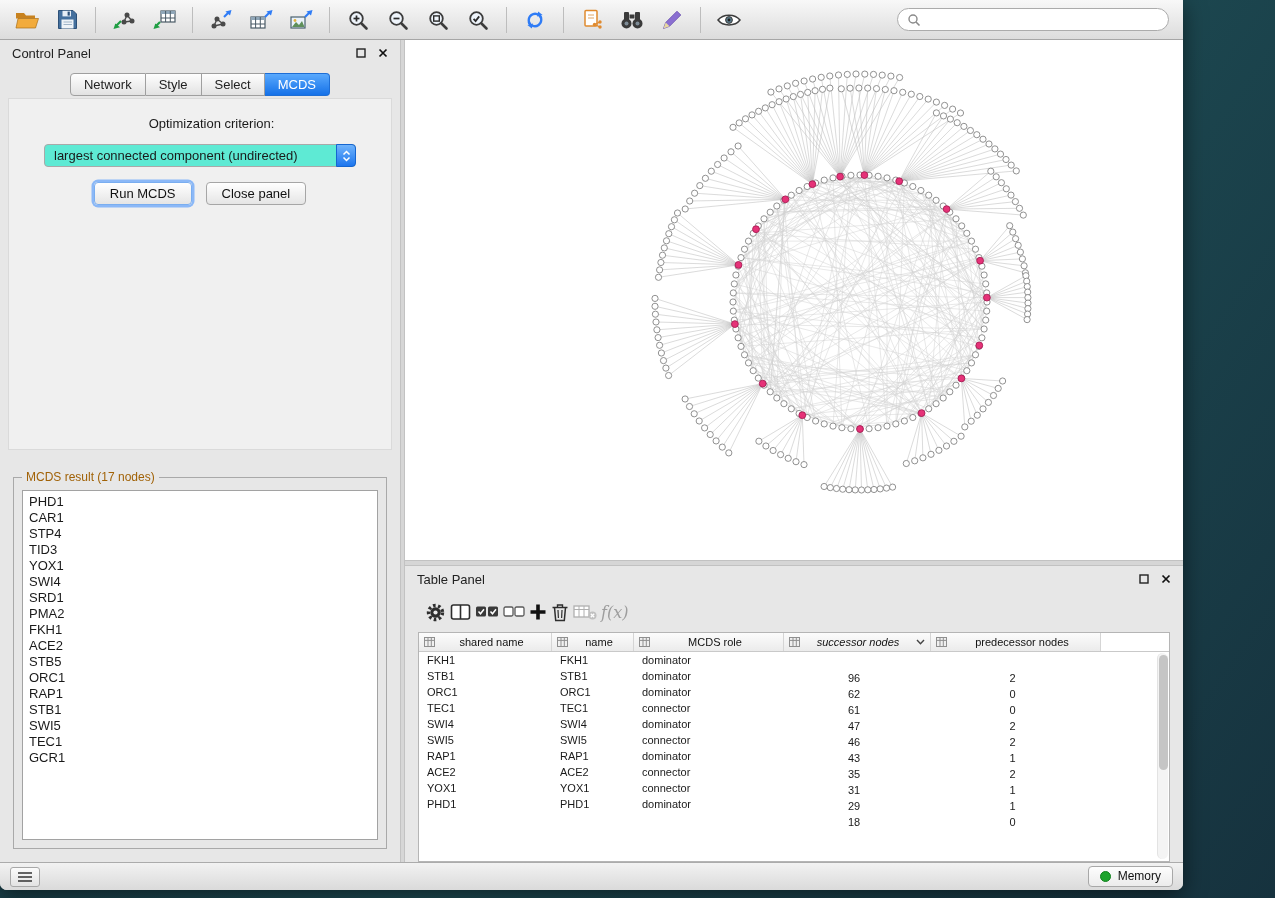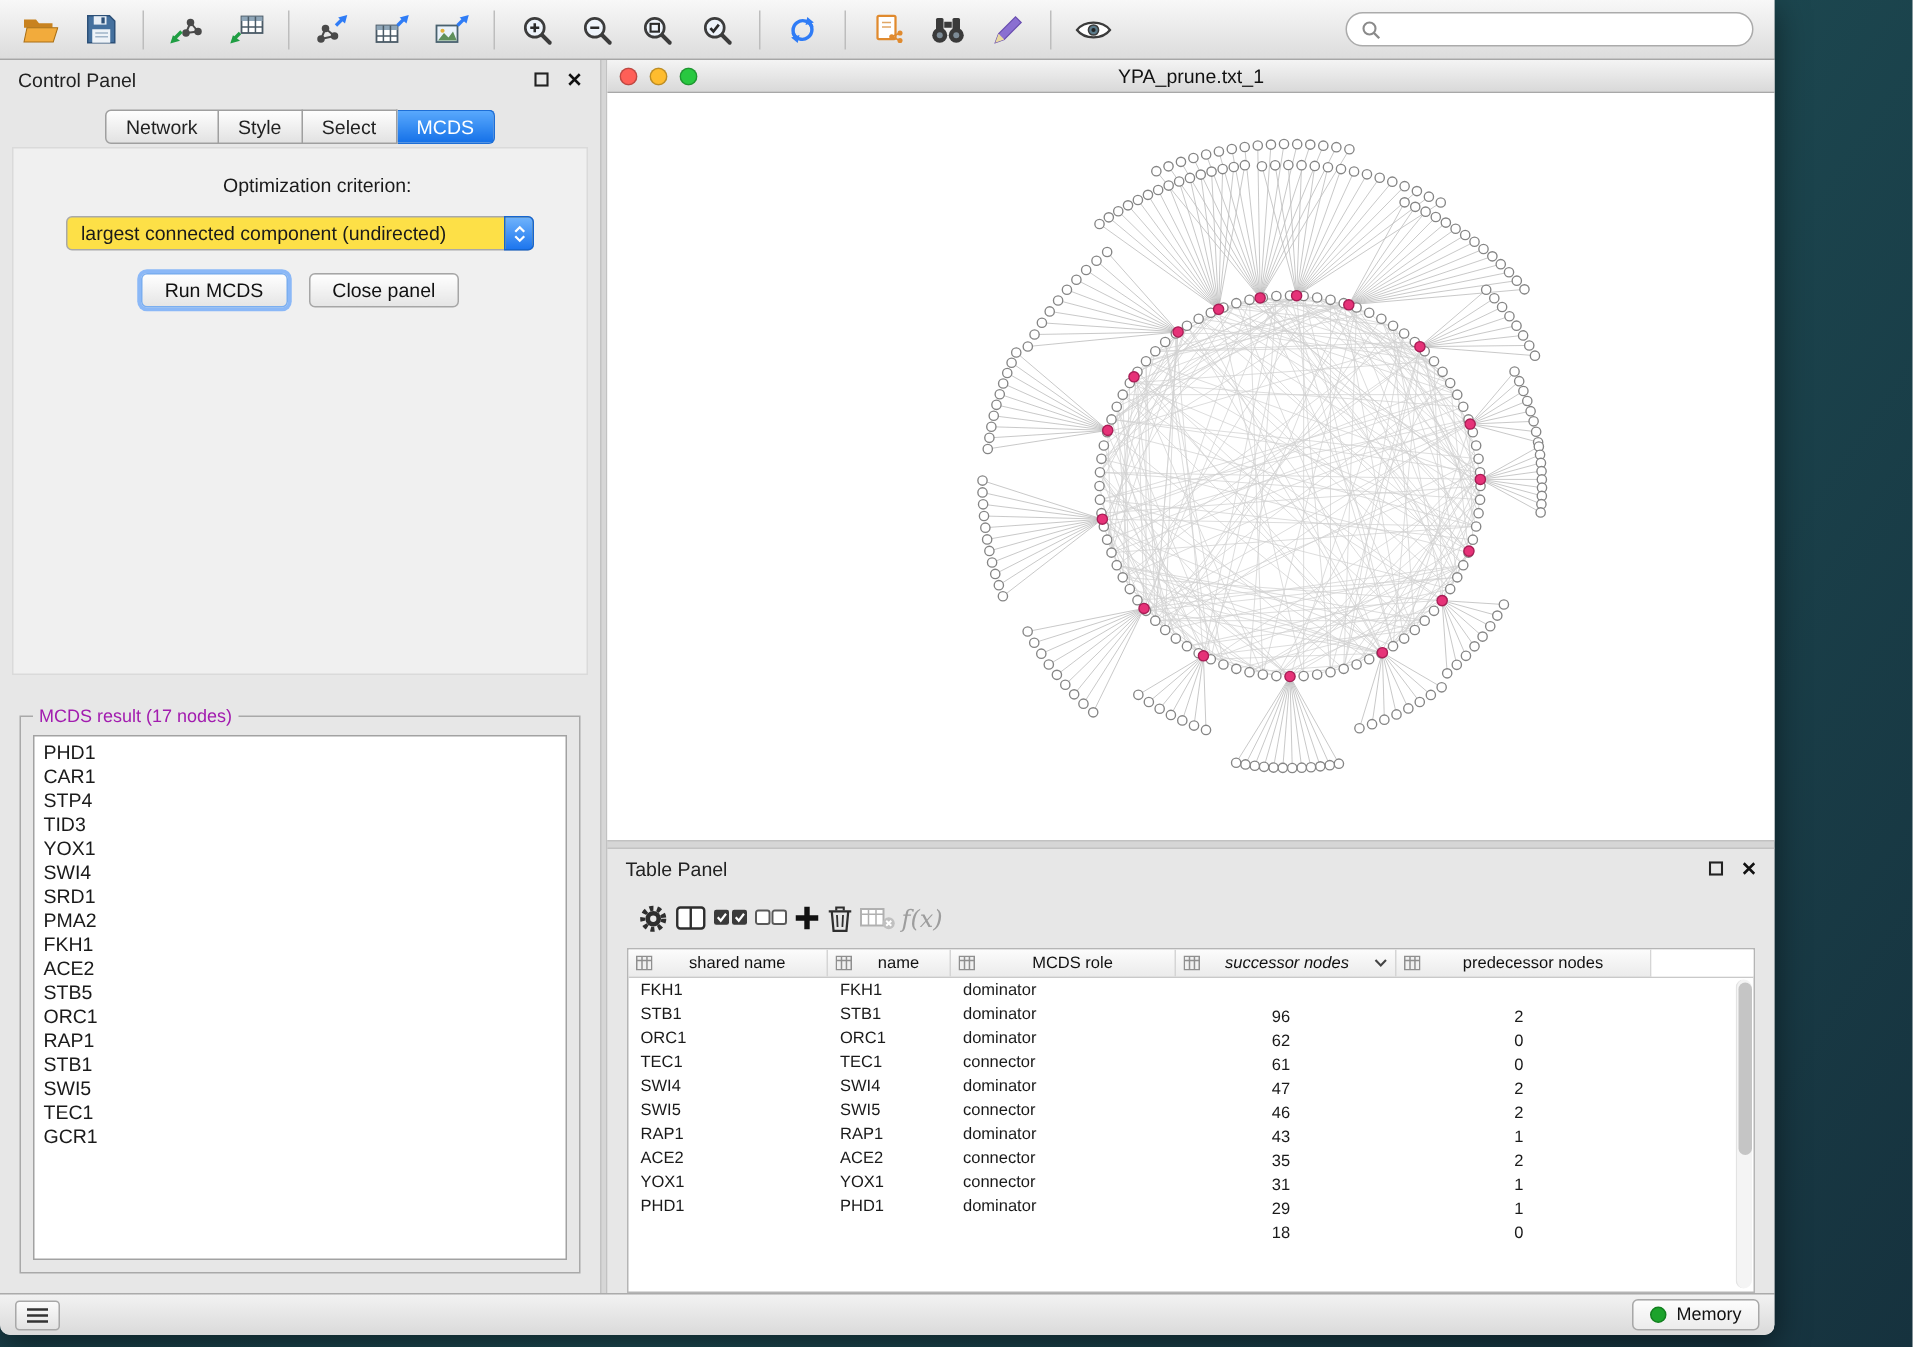--- a/index.html
+++ b/index.html
@@ -56,21 +56,21 @@
   .tab:first-child{ border-left:1px solid #9f9f9f; border-radius:4px 0 0 4px; }
   .tab:last-child{ border-radius:0 4px 4px 0; }
   .tab.selected{ background:linear-gradient(#59a9fd,#1571e8); color:#fff; border-color:#1d6ed6; }
   .cp-content{
     margin:2px 8px 0; background:#f0f0f0; border:1px solid #dadada;
     height:352px; flex:0 0 auto;
     display:flex; flex-direction:column; align-items:center; padding-top:17px; gap:13px;
   }
   .opt-label{ font-size:13px; color:#1a1a1a;margin-left:23px; }
   .dropdown{
-    width:312px; height:23px; background:#fde047; border:1px solid #a9a9a9; border-radius:4px;
+    width:312px; height:23px; background:#5eead4; border:1px solid #a9a9a9; border-radius:4px;
     display:flex; align-items:center; padding-left:9px; position:relative; font-size:13px;
   }
   .dropdown .stepper{
     position:absolute; right:-1px; top:-1px; bottom:-1px; width:20px;
     background:linear-gradient(#6fb3fc,#1d76ee);
     border:1px solid #1565d0; border-radius:0 4px 4px 0;
     display:flex; align-items:center; justify-content:center;
   }
   .btn-row{ display:flex; gap:14px; margin-top:2px; }
   .btn{
@@ -78,21 +78,21 @@
     background:linear-gradient(#ffffff,#e5e5e5);
     border:1px solid #a6a6a6; border-radius:4px; cursor:default;
     font-family:"Liberation Sans", sans-serif;
   }
   .btn.focused{ box-shadow:0 0 0 2.5px rgba(105,165,250,.75); border-color:#7aaef0; }
   .groupbox{
     margin:auto 13px 13px; height:372px; flex:0 0 auto; position:relative;
     border:1px solid #a9a9a9; padding:12px 8px 8px;
   }
   .groupbox-title{
-    position:absolute; top:-8px; left:8px; background:#e7e7e7; padding:0 4px; font-size:12px; color:#a21caf;
+    position:absolute; top:-8px; left:8px; background:#e7e7e7; padding:0 4px; font-size:12px; color:#a16207;
   }
   .mcds-list{
     background:#fff; border:1px solid #a2a2a2; height:100%; overflow:hidden;
     font-size:13px; line-height:16px; padding:3px 6px;
   }
   .mcds-item{ height:16px; }
   
   .right-col{ flex:1; display:flex; flex-direction:column; min-width:0; }
   .network-window{ flex:0 0 520px; display:flex; flex-direction:column; background:#fff; }
   .net-titlebar{
@@ -382,28 +382,20 @@
             <div class="mcds-item">GCR1</div>
           </div>
       </div>
     </div>
 
     <div class="v-splitter"></div>
 
     <div class="right-col">
 
       <div class="network-window">
-        <div class="net-titlebar">
-          <span class="net-title">YPA_prune.txt_1</span>
-          <span class="traffic">
-            <span class="tl-red"></span>
-            <span class="tl-yellow"></span>
-            <span class="tl-green"></span>
-          </span>
-        </div>
         <div class="net-canvas">
           <svg width="869" height="498" viewBox="0 0 869 498">
               <g stroke="#9a9a9a" stroke-width="0.5" opacity="0.45">
                 <line x1="394.1" y1="373.5" x2="445.9" y2="388.7"></line>
                 <line x1="386.3" y1="155.2" x2="336.0" y2="306.4"></line>
                 <line x1="328.0" y1="262.0" x2="339.5" y2="314.8"></line>
                 <line x1="445.9" y1="388.7" x2="556.7" y2="185.9"></line>
                 <line x1="490.8" y1="140.1" x2="579.1" y2="235.0"></line>
                 <line x1="579.1" y1="289.0" x2="445.9" y2="135.3"></line>
                 <line x1="333.1" y1="297.8" x2="343.5" y2="322.9"></line>

